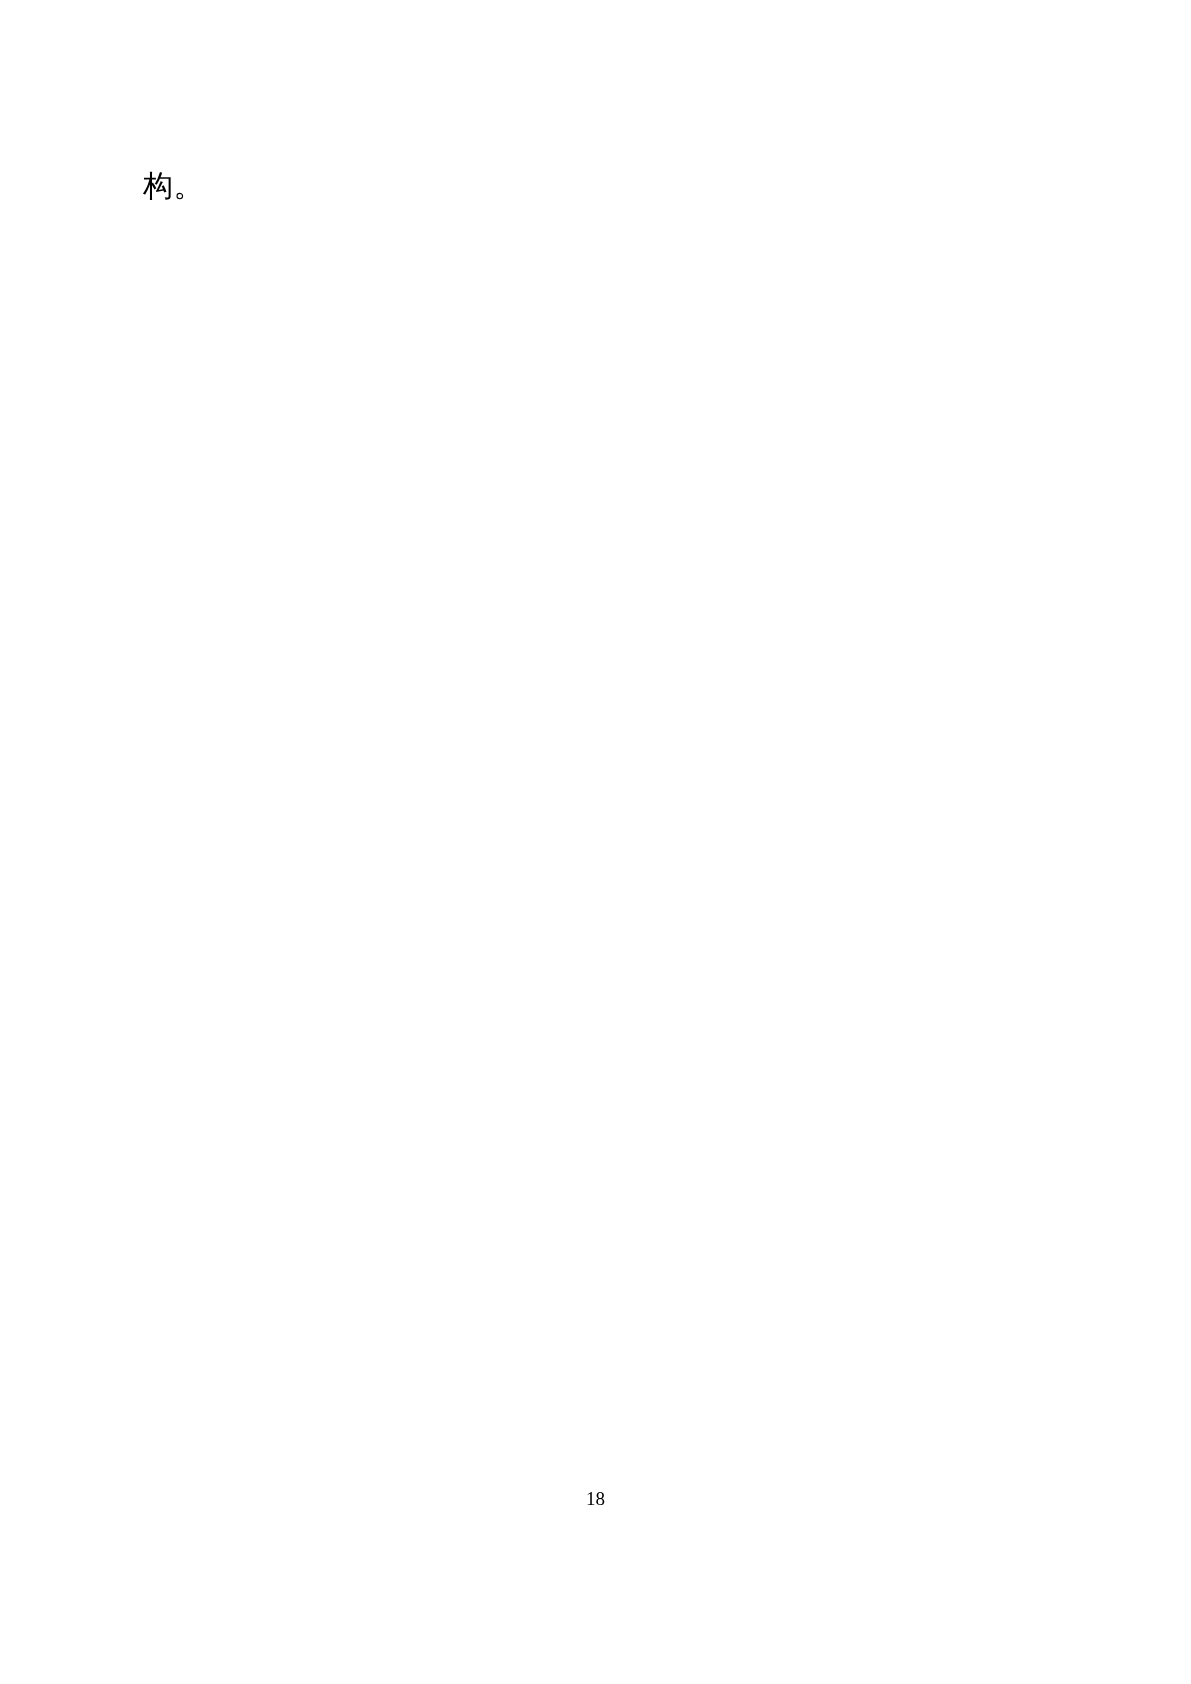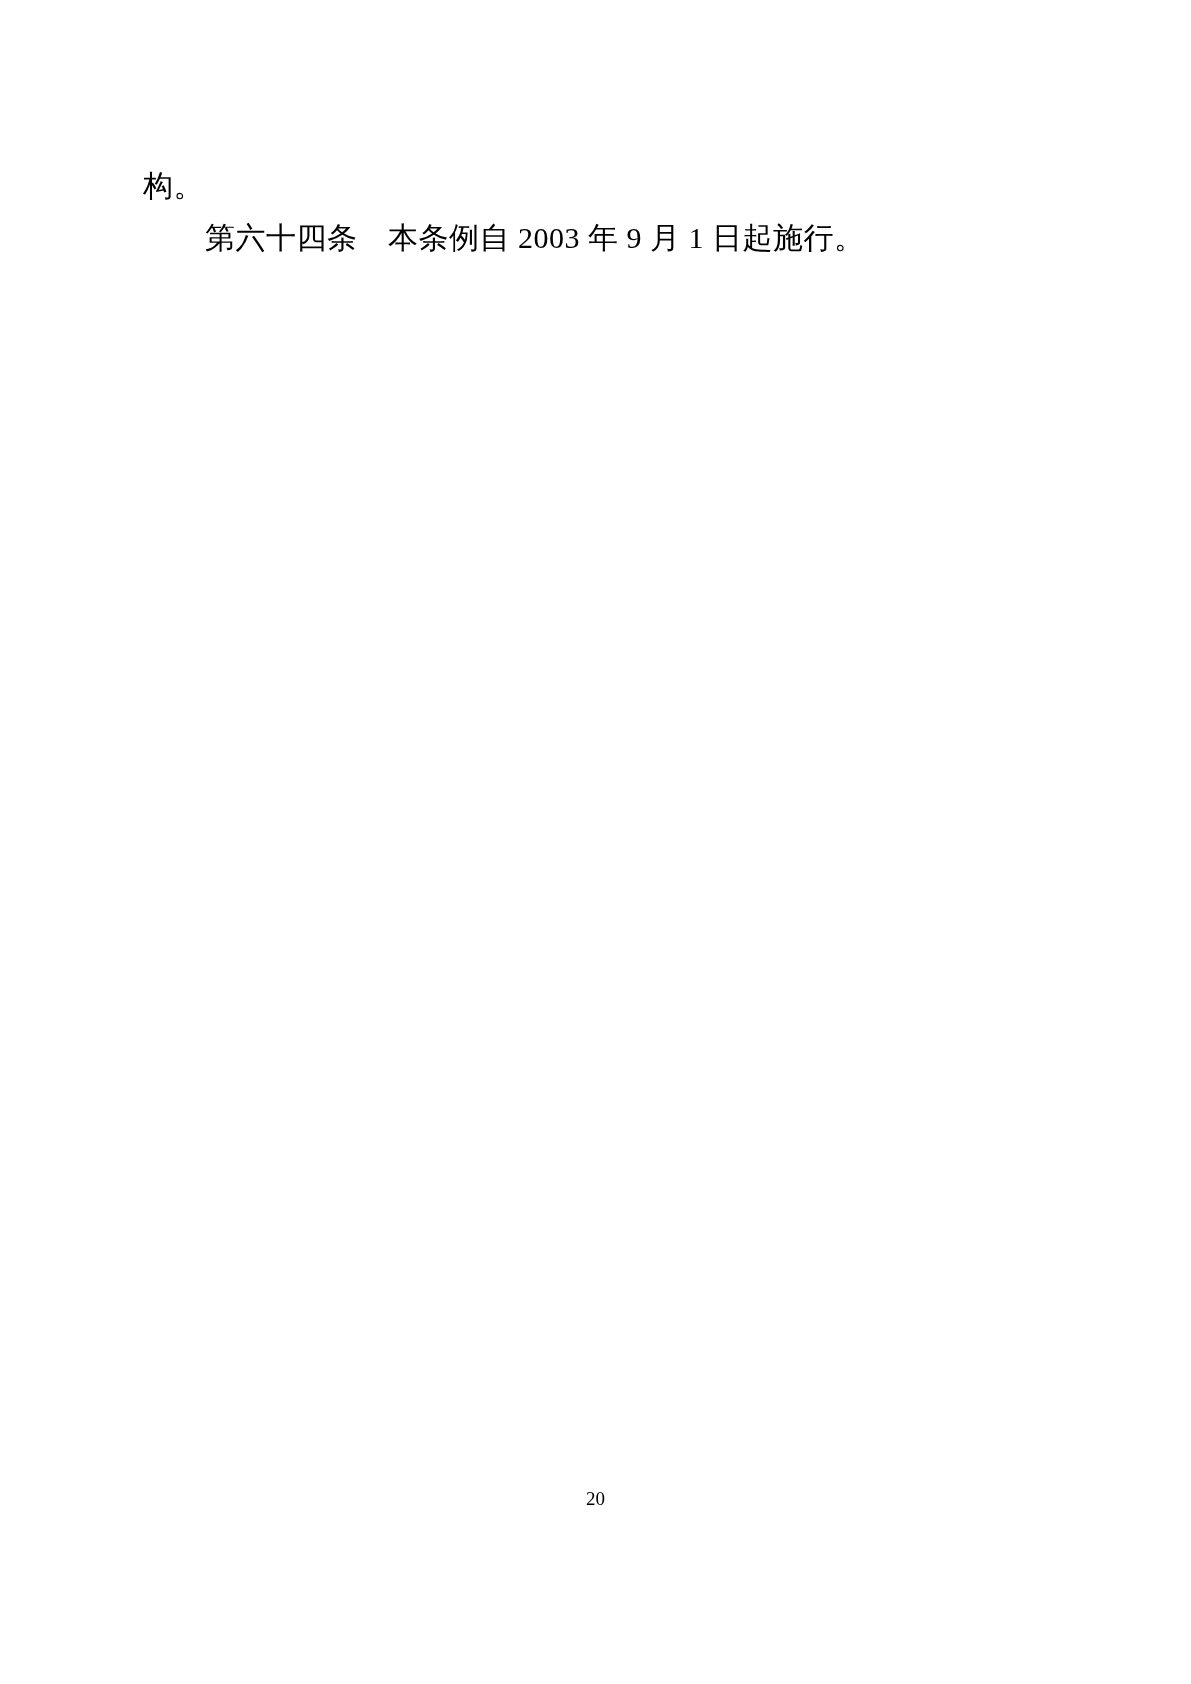--- a/index.html
+++ b/index.html
@@ -47,18 +47,17 @@
     color: #000000;
   }
 </style>
 </head>
 <body>
 
 <div class="page">
 
   <div class="content">
     <p class="para">构。</p>
-    <p class="para indent">第六十四条　本条例自 2003 年 9 月 1 日起施行。</p>
   </div>
 
-  <div class="footer">20</div>
+  <div class="footer">18</div>
 
 </div>
 
 </body></html>

